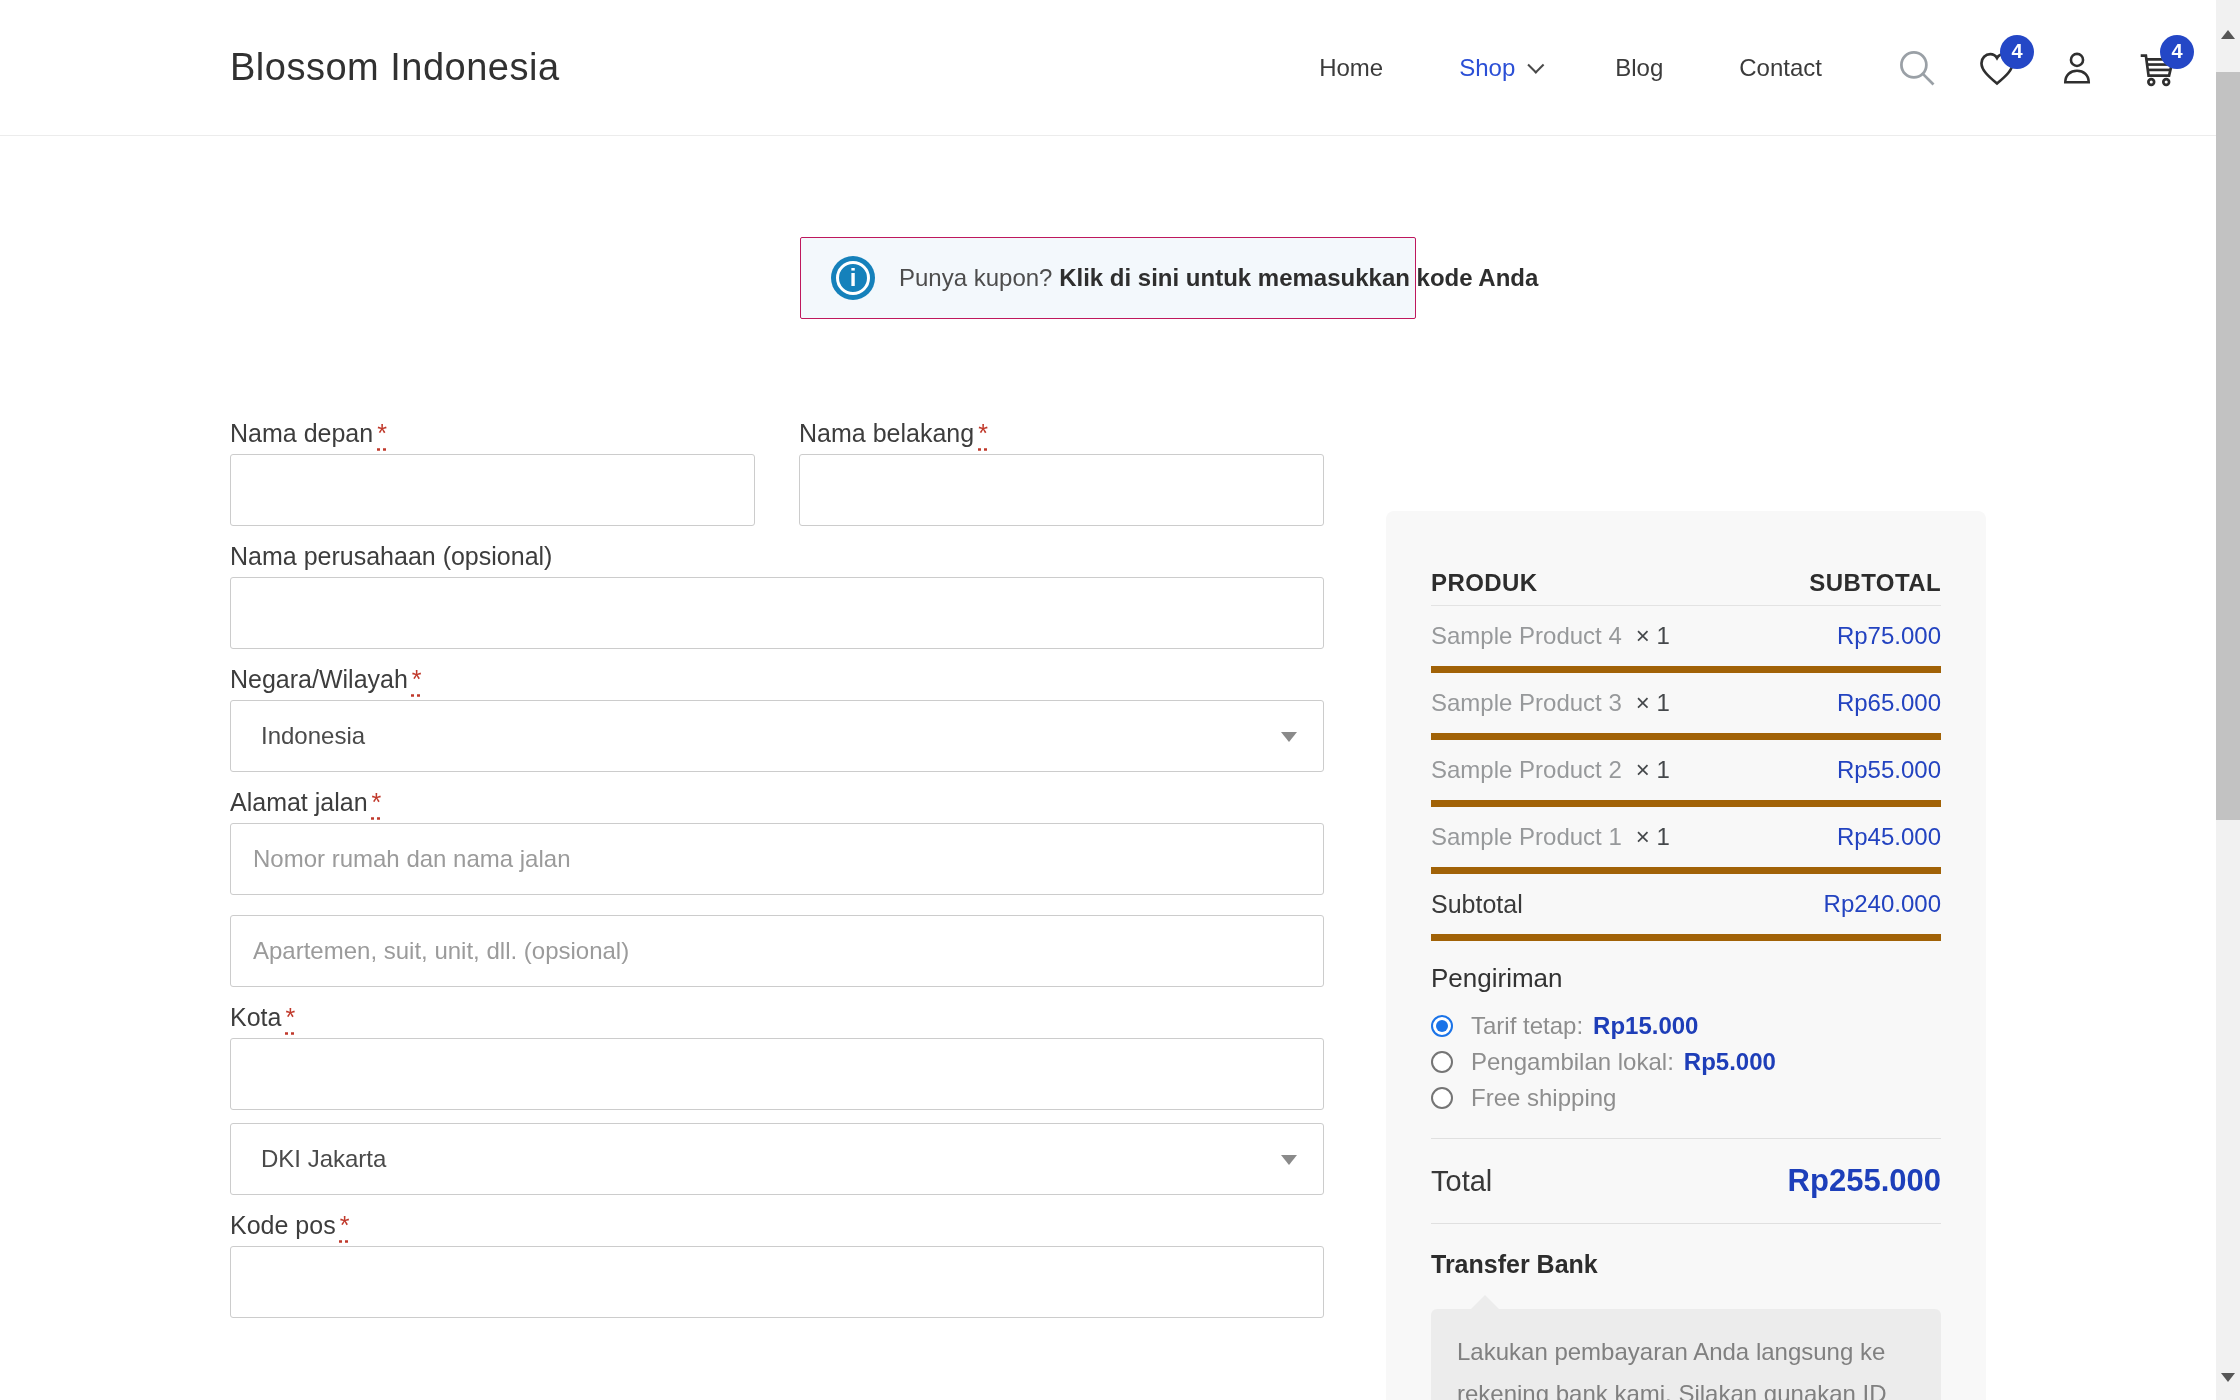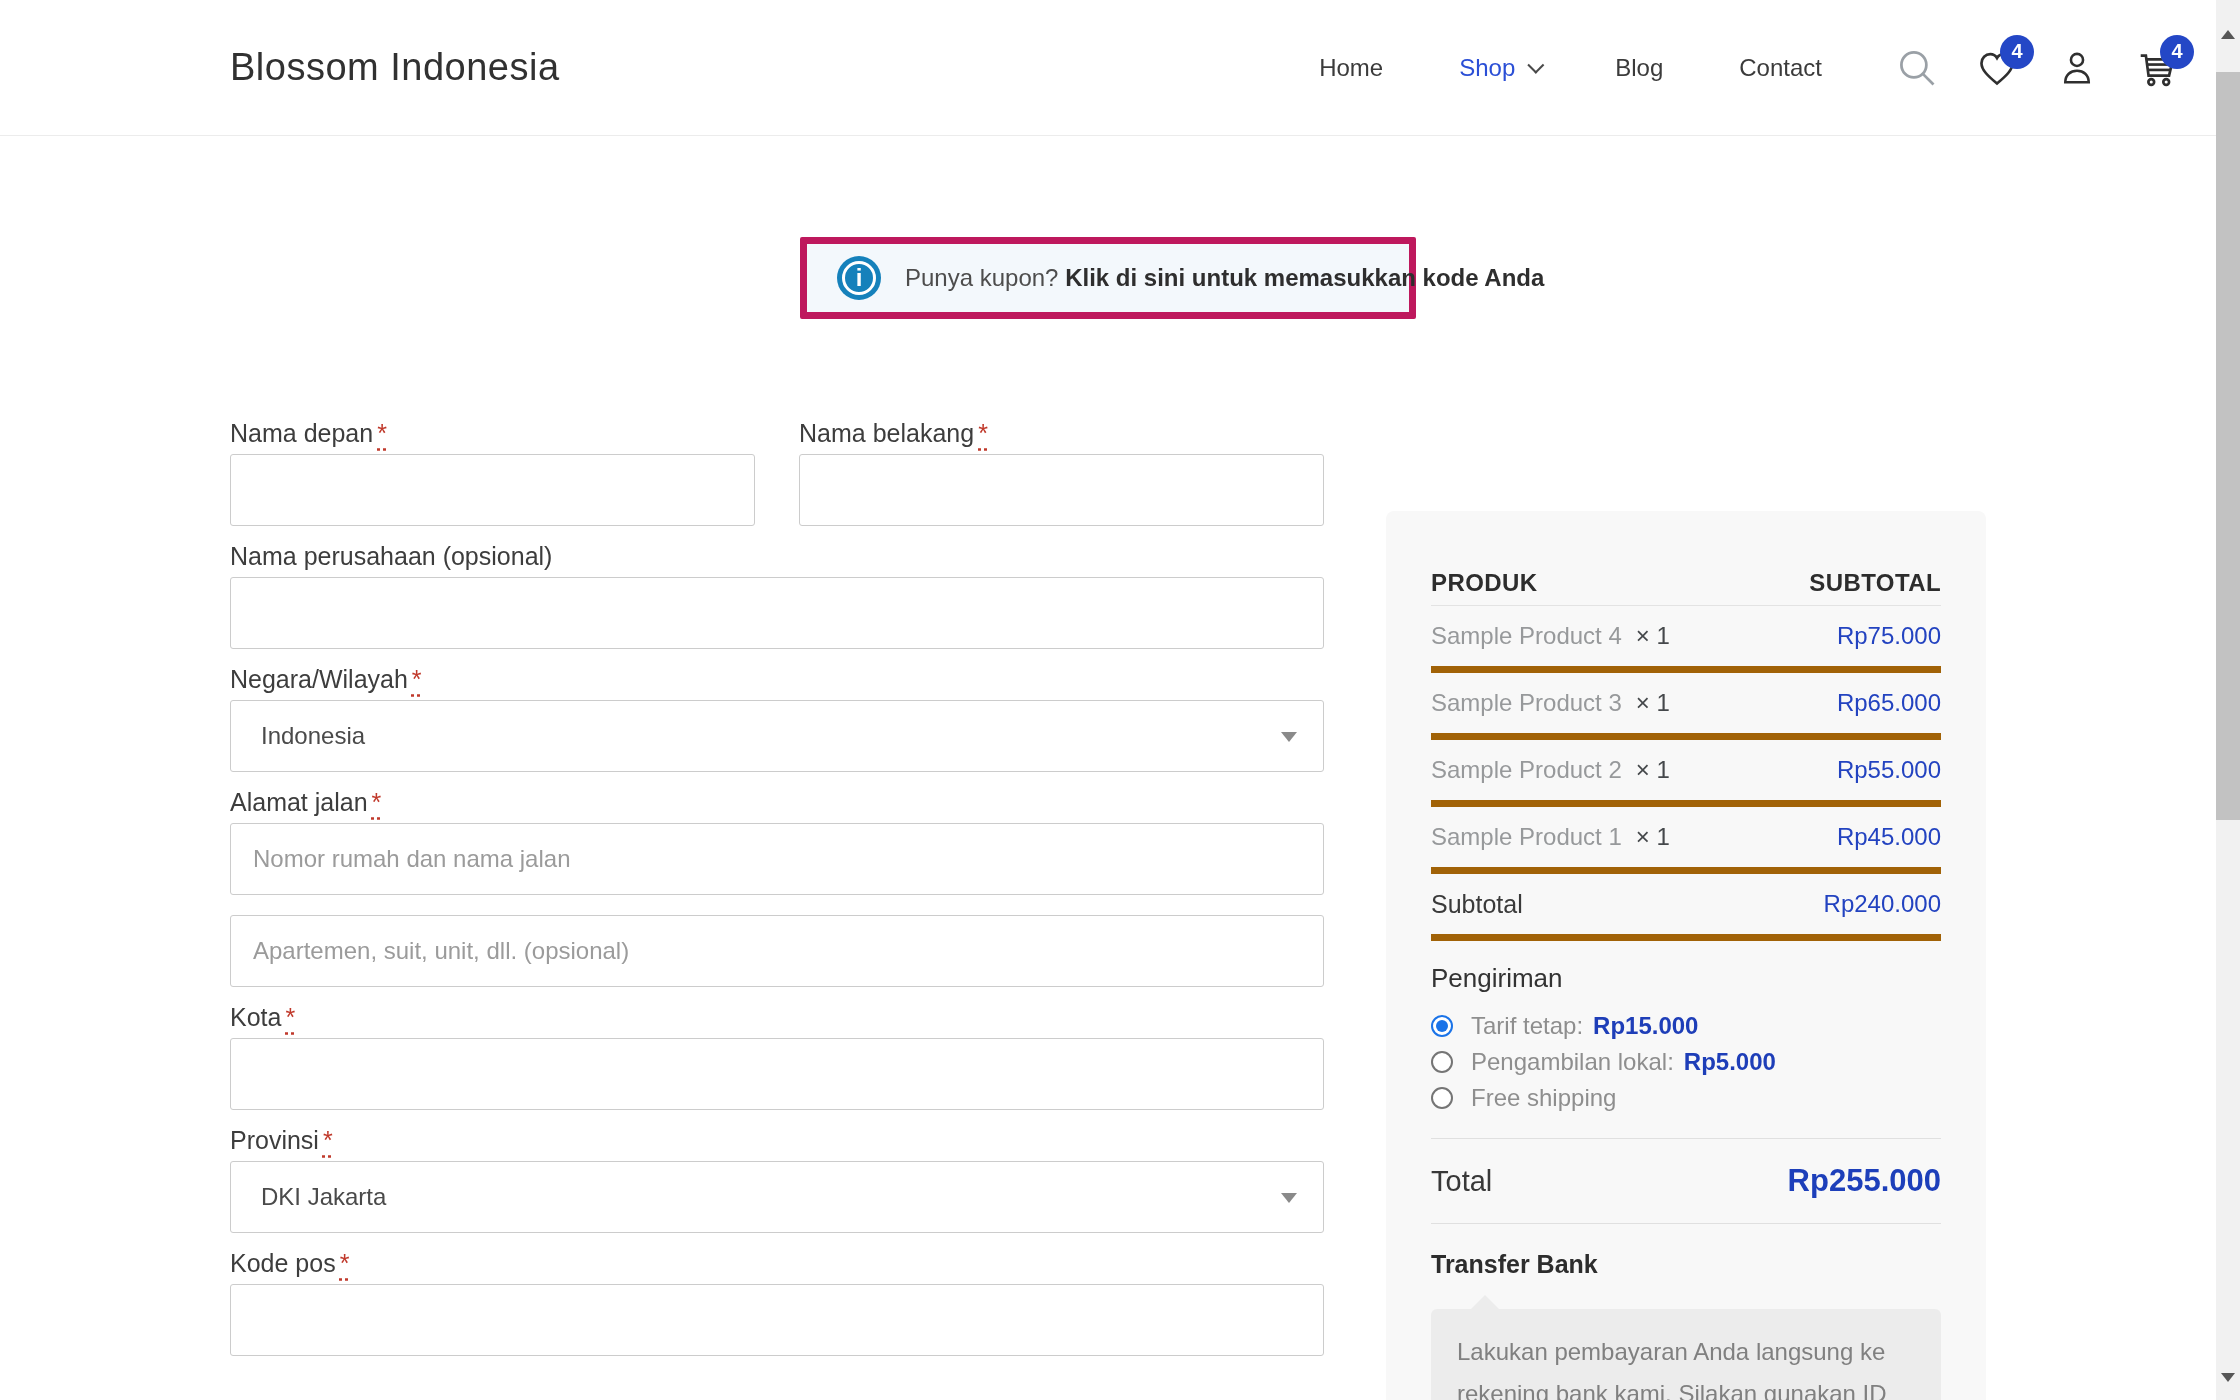--- a/index.html
+++ b/index.html
@@ -23,21 +23,21 @@
   .hicon svg { display:block; }
   .badge { position:absolute; top:-10px; right:-14px; min-width:34px; height:34px;
     border-radius:50%; background:#2447c6; color:#fff; font-size:20px; font-weight:bold;
     display:flex; align-items:center; justify-content:center; }
 
   
   .content { position:relative; width:1756px; margin-left:230px; }
 
   
   .coupon-box { width:616px; height:82px; margin:101px auto 0; background:#f3f8fc;
-    border:7px solid #be185d; border-radius:2px; display:flex; align-items:center;
+    border:1px solid #be185d; border-radius:2px; display:flex; align-items:center;
     padding:0 30px; gap:24px; }
   .info-icon { width:44px; height:44px; border-radius:50%; background:#1581bb; flex:0 0 44px;
     position:relative; }
   .info-icon::before { content:""; position:absolute; inset:5px; border:3px solid #fff; border-radius:50%; }
   .info-icon::after { content:"i"; position:absolute; inset:0; color:#fff; font-size:24px;
     font-weight:bold; display:flex; align-items:center; justify-content:center; font-style:normal; }
   .coupon-text { font-size:24px; color:#4d4d4d; white-space:nowrap; }
   .coupon-link { font-weight:bold; color:#2e2e2e; cursor:pointer; }
 
   
@@ -186,21 +186,20 @@
       <input class="tinput" type="text" placeholder="Nomor rumah dan nama jalan" style="">
       <input class="tinput stacked" type="text" placeholder="Apartemen, suit, unit, dll. (opsional)" style="">
     </div>
 
     <div class="fgroup">
       <label class="flabel"><span>Kota</span><span class="req">*</span></label>
       <input class="tinput" type="text" style="">
     </div>
 
     <div class="fgroup">
-      <label class="flabel"><span>Provinsi</span><span class="req">*</span></label>
       <div class="select-box">
         <span>DKI Jakarta</span>
         <span class="select-arrow"></span>
       </div>
     </div>
 
     <div class="fgroup">
       <label class="flabel"><span>Kode pos</span><span class="req">*</span></label>
       <input class="tinput" type="text" style="">
     </div>

